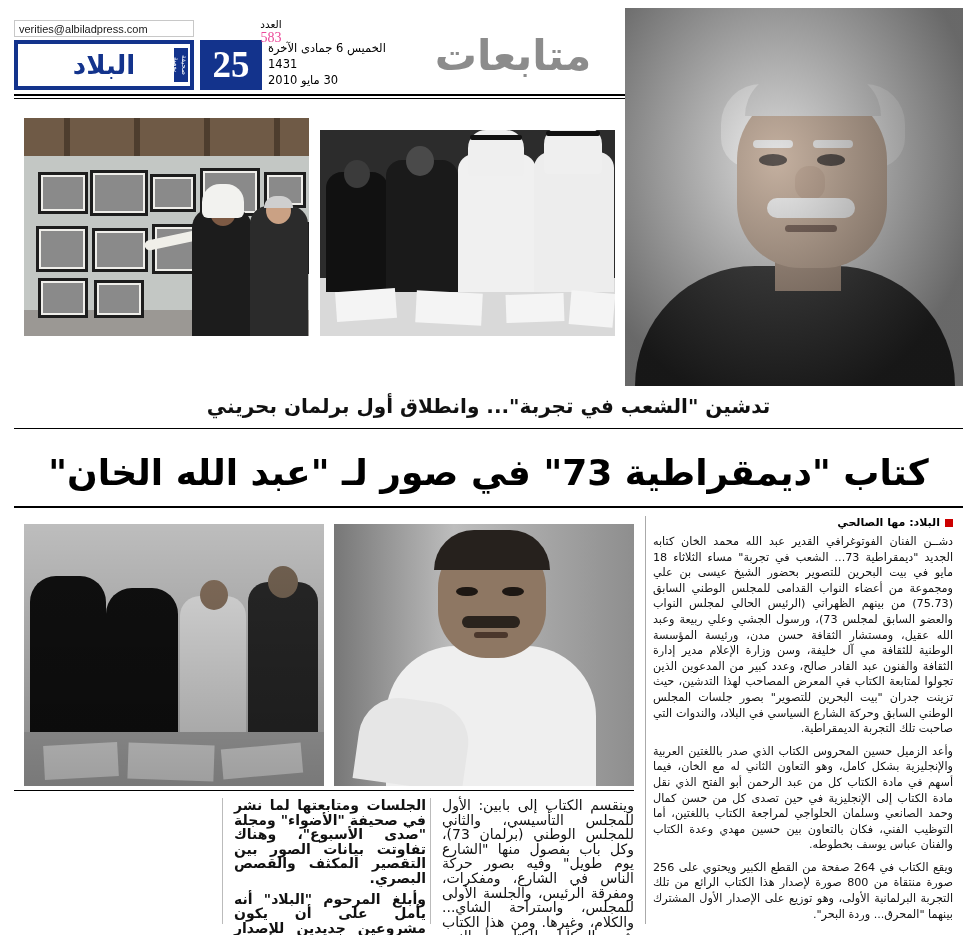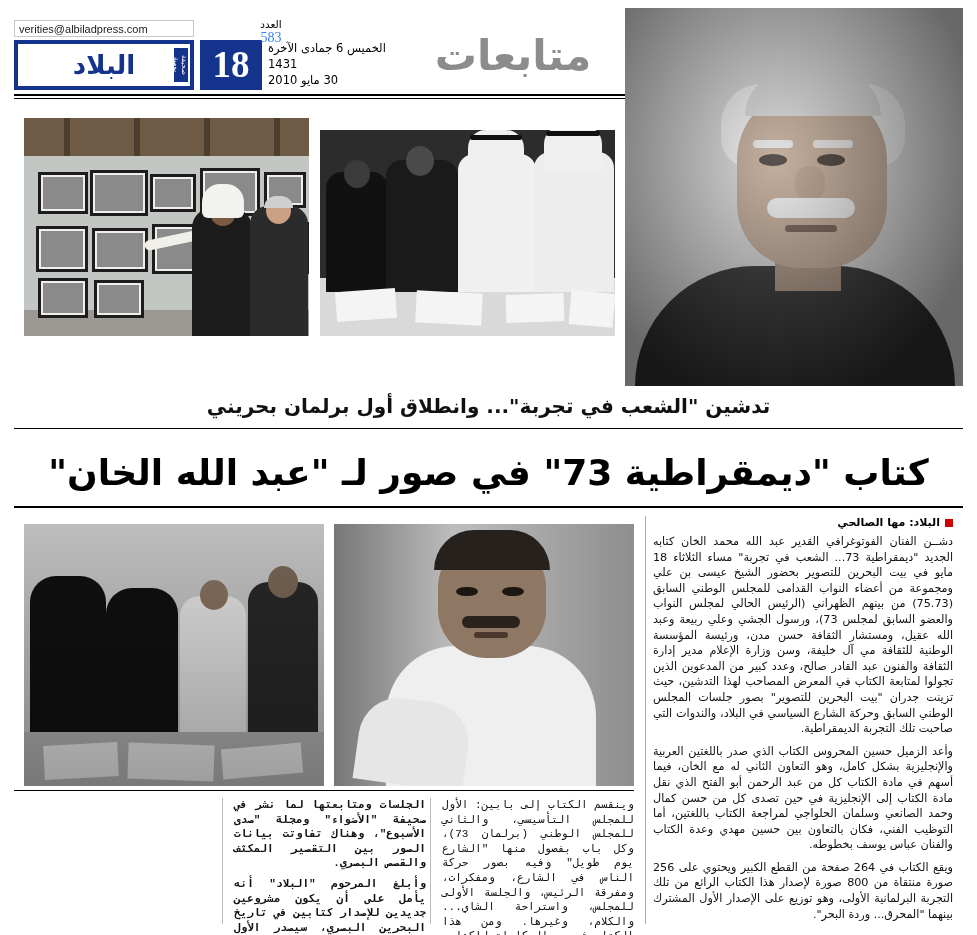--- a/index.html
+++ b/index.html
@@ -115,21 +115,21 @@
     direction: rtl;
   }
   .issue-label {
     font-size: 10.5px;
     color: #000;
     line-height: 13px;
   }
   .issue-num {
     font-family: "Liberation Serif", serif;
     font-size: 14px;
-    color: #3b82f6;
+    color: #ec4899;
     line-height: 14px;
   }
   .date-block {
     position: absolute;
     left: 268px;
     top: 40px;
     width: 130px;
     direction: rtl;
     text-align: left;
     font-size: 11.5px;
@@ -325,25 +325,24 @@
     left: 24px;
     top: 798px;
     width: 610px;
     height: 126px;
     direction: rtl;
     display: flex;
     gap: 16px;
   }
   .bcol {
     width: 192px;
-    font-size: 11px;
+    font-size: 14px;
     line-height: 14.6px;
     text-align: justify;
     color: #111;
-    font-family: Liberation Mono, monospace;
   }
   .bcol p { margin: 0 0 6px 0; }
   .bcol.c1 { font-weight: bold; }
   .sep-v {
     position: absolute;
     top: 798px;
     width: 1px;
     height: 126px;
     background: #bbb;
   }
@@ -365,21 +364,21 @@
     <div class="email-bar">verities@albiladpress.com</div>
 
     <div class="logo-box">
       <div class="logo-white">
         <span class="logo-ar">البلاد</span>
       </div>
       <div class="logo-side">صحيفة يومية</div>
     </div>
 
     <div class="pagenum-box">
-      <div class="pagenum">18</div>
+      <div class="pagenum">25</div>
     </div>
 
     <div class="issue-block">
       <div class="issue-label">العدد</div>
       <div class="issue-num">583</div>
     </div>
 
     <div class="date-block">
       <div>الخميس 6 جمادى الآخرة 1431</div>
       <div>30 مايو 2010</div>

